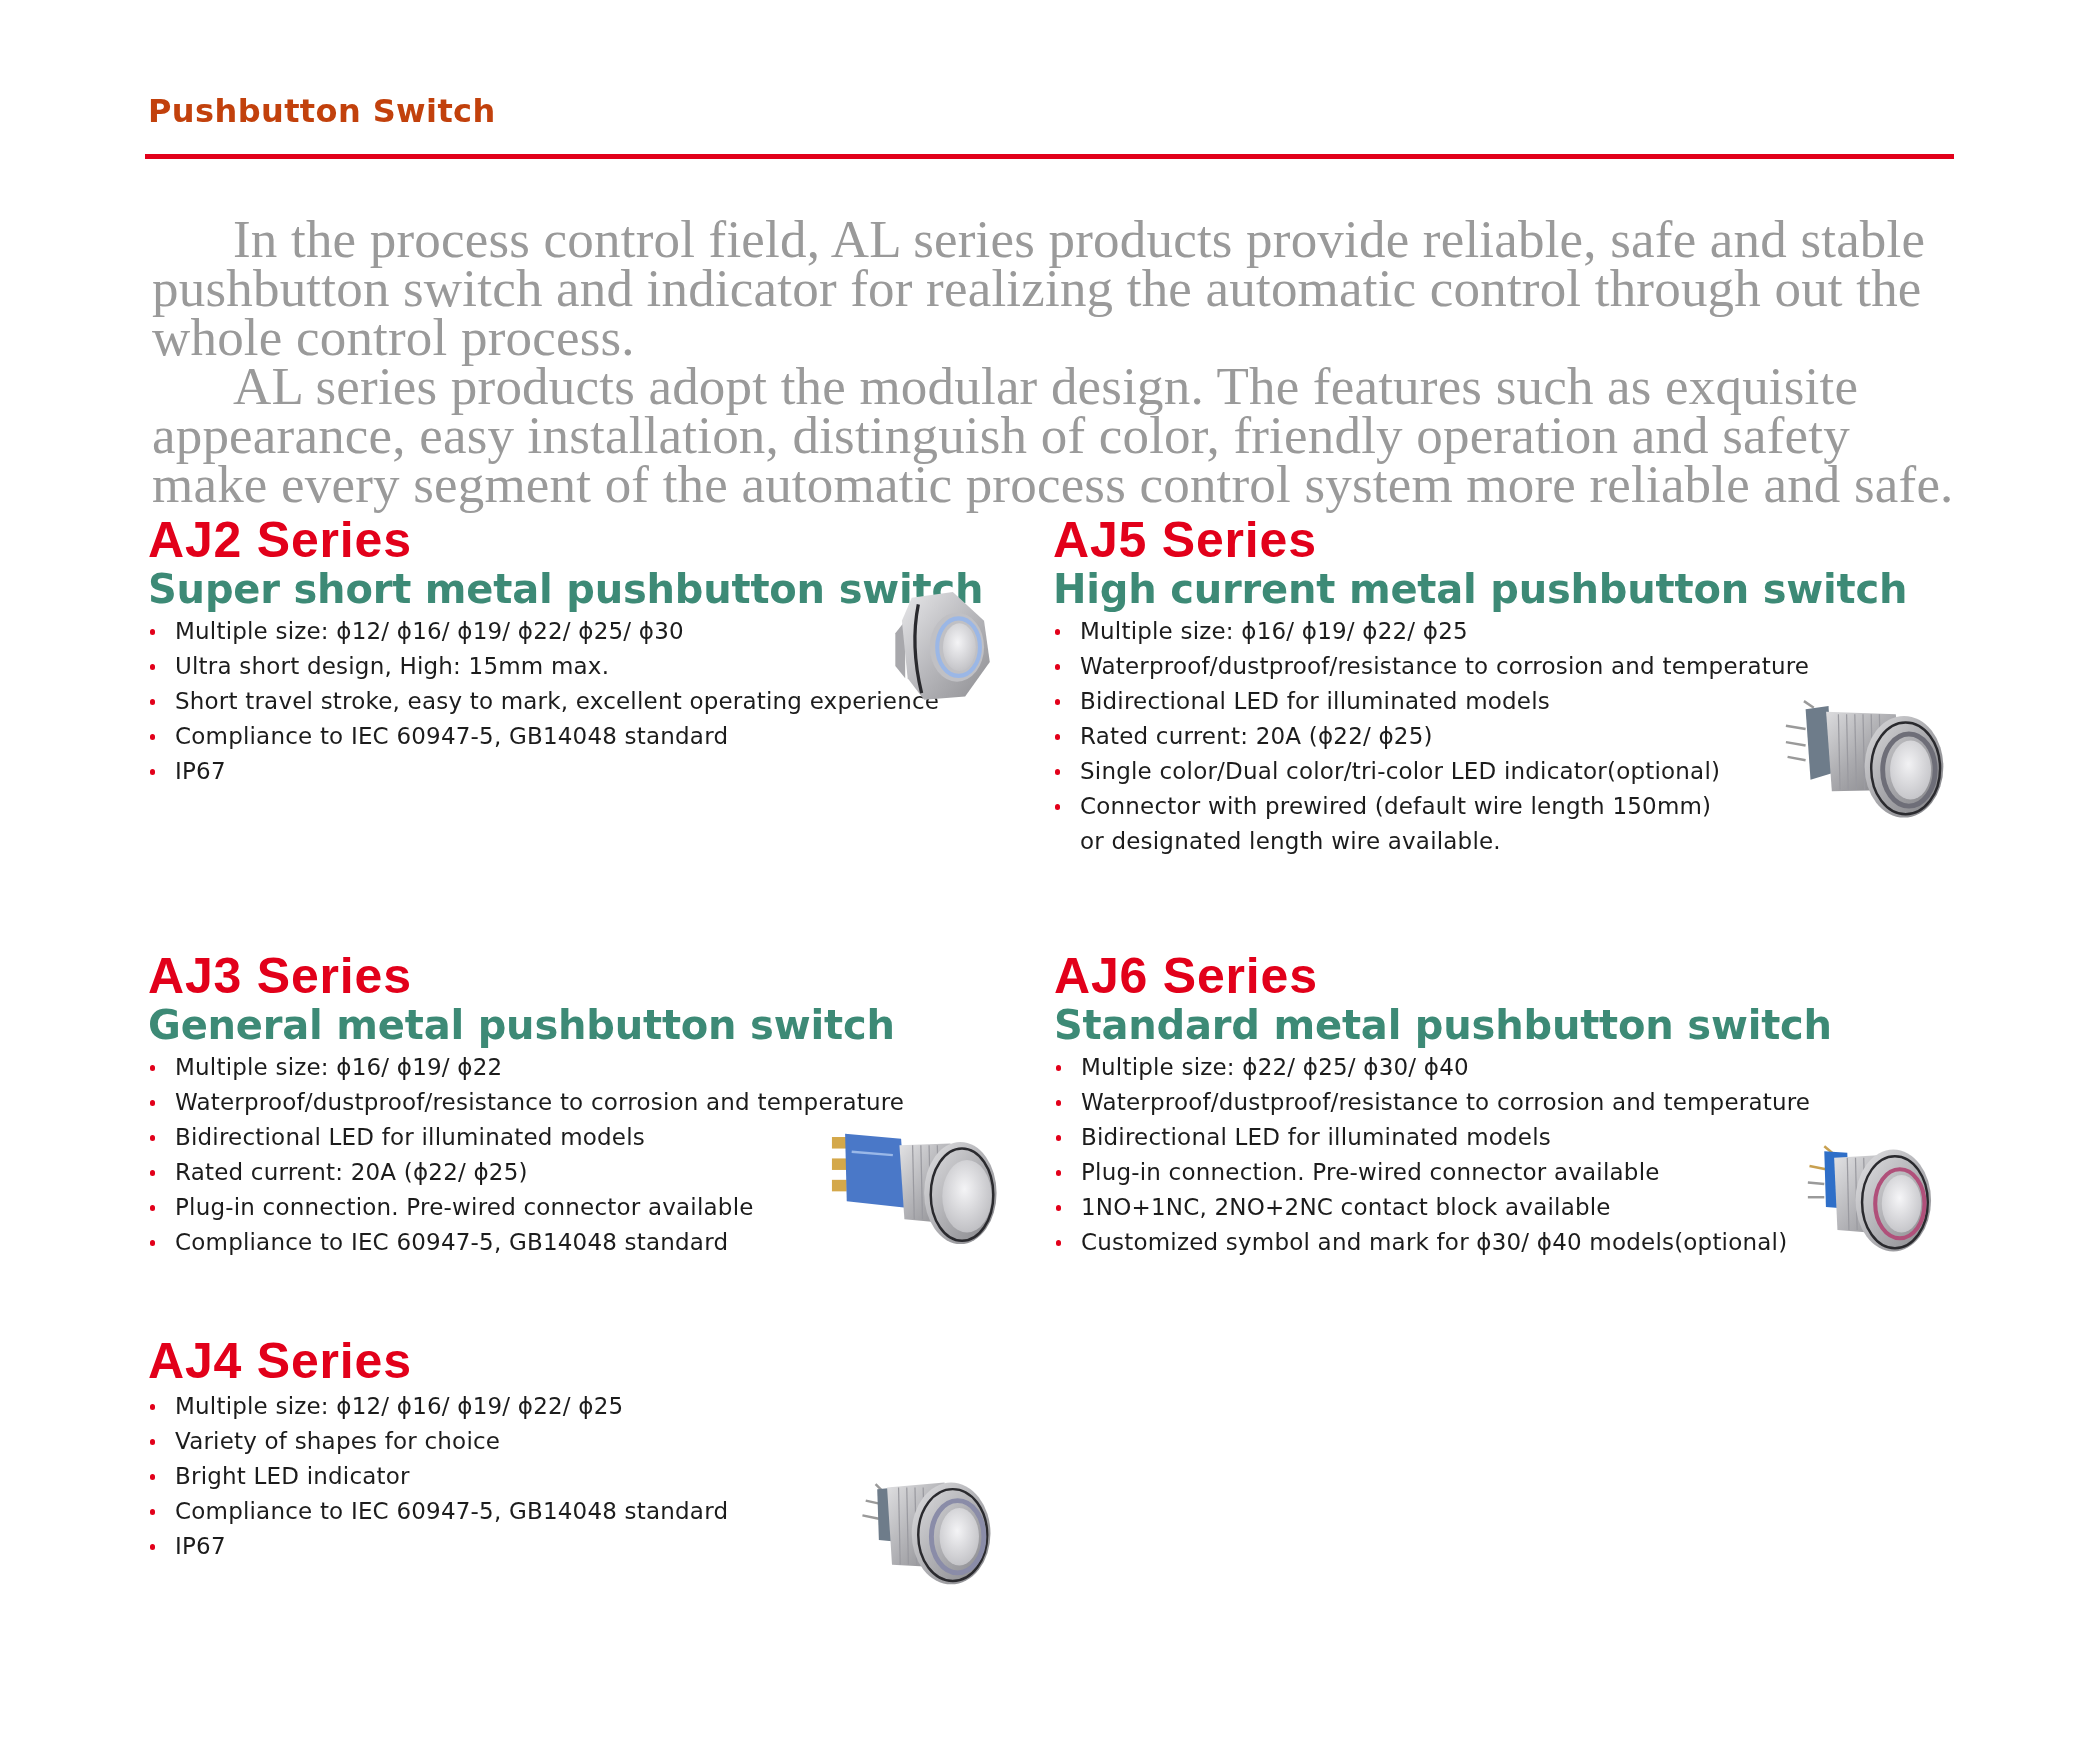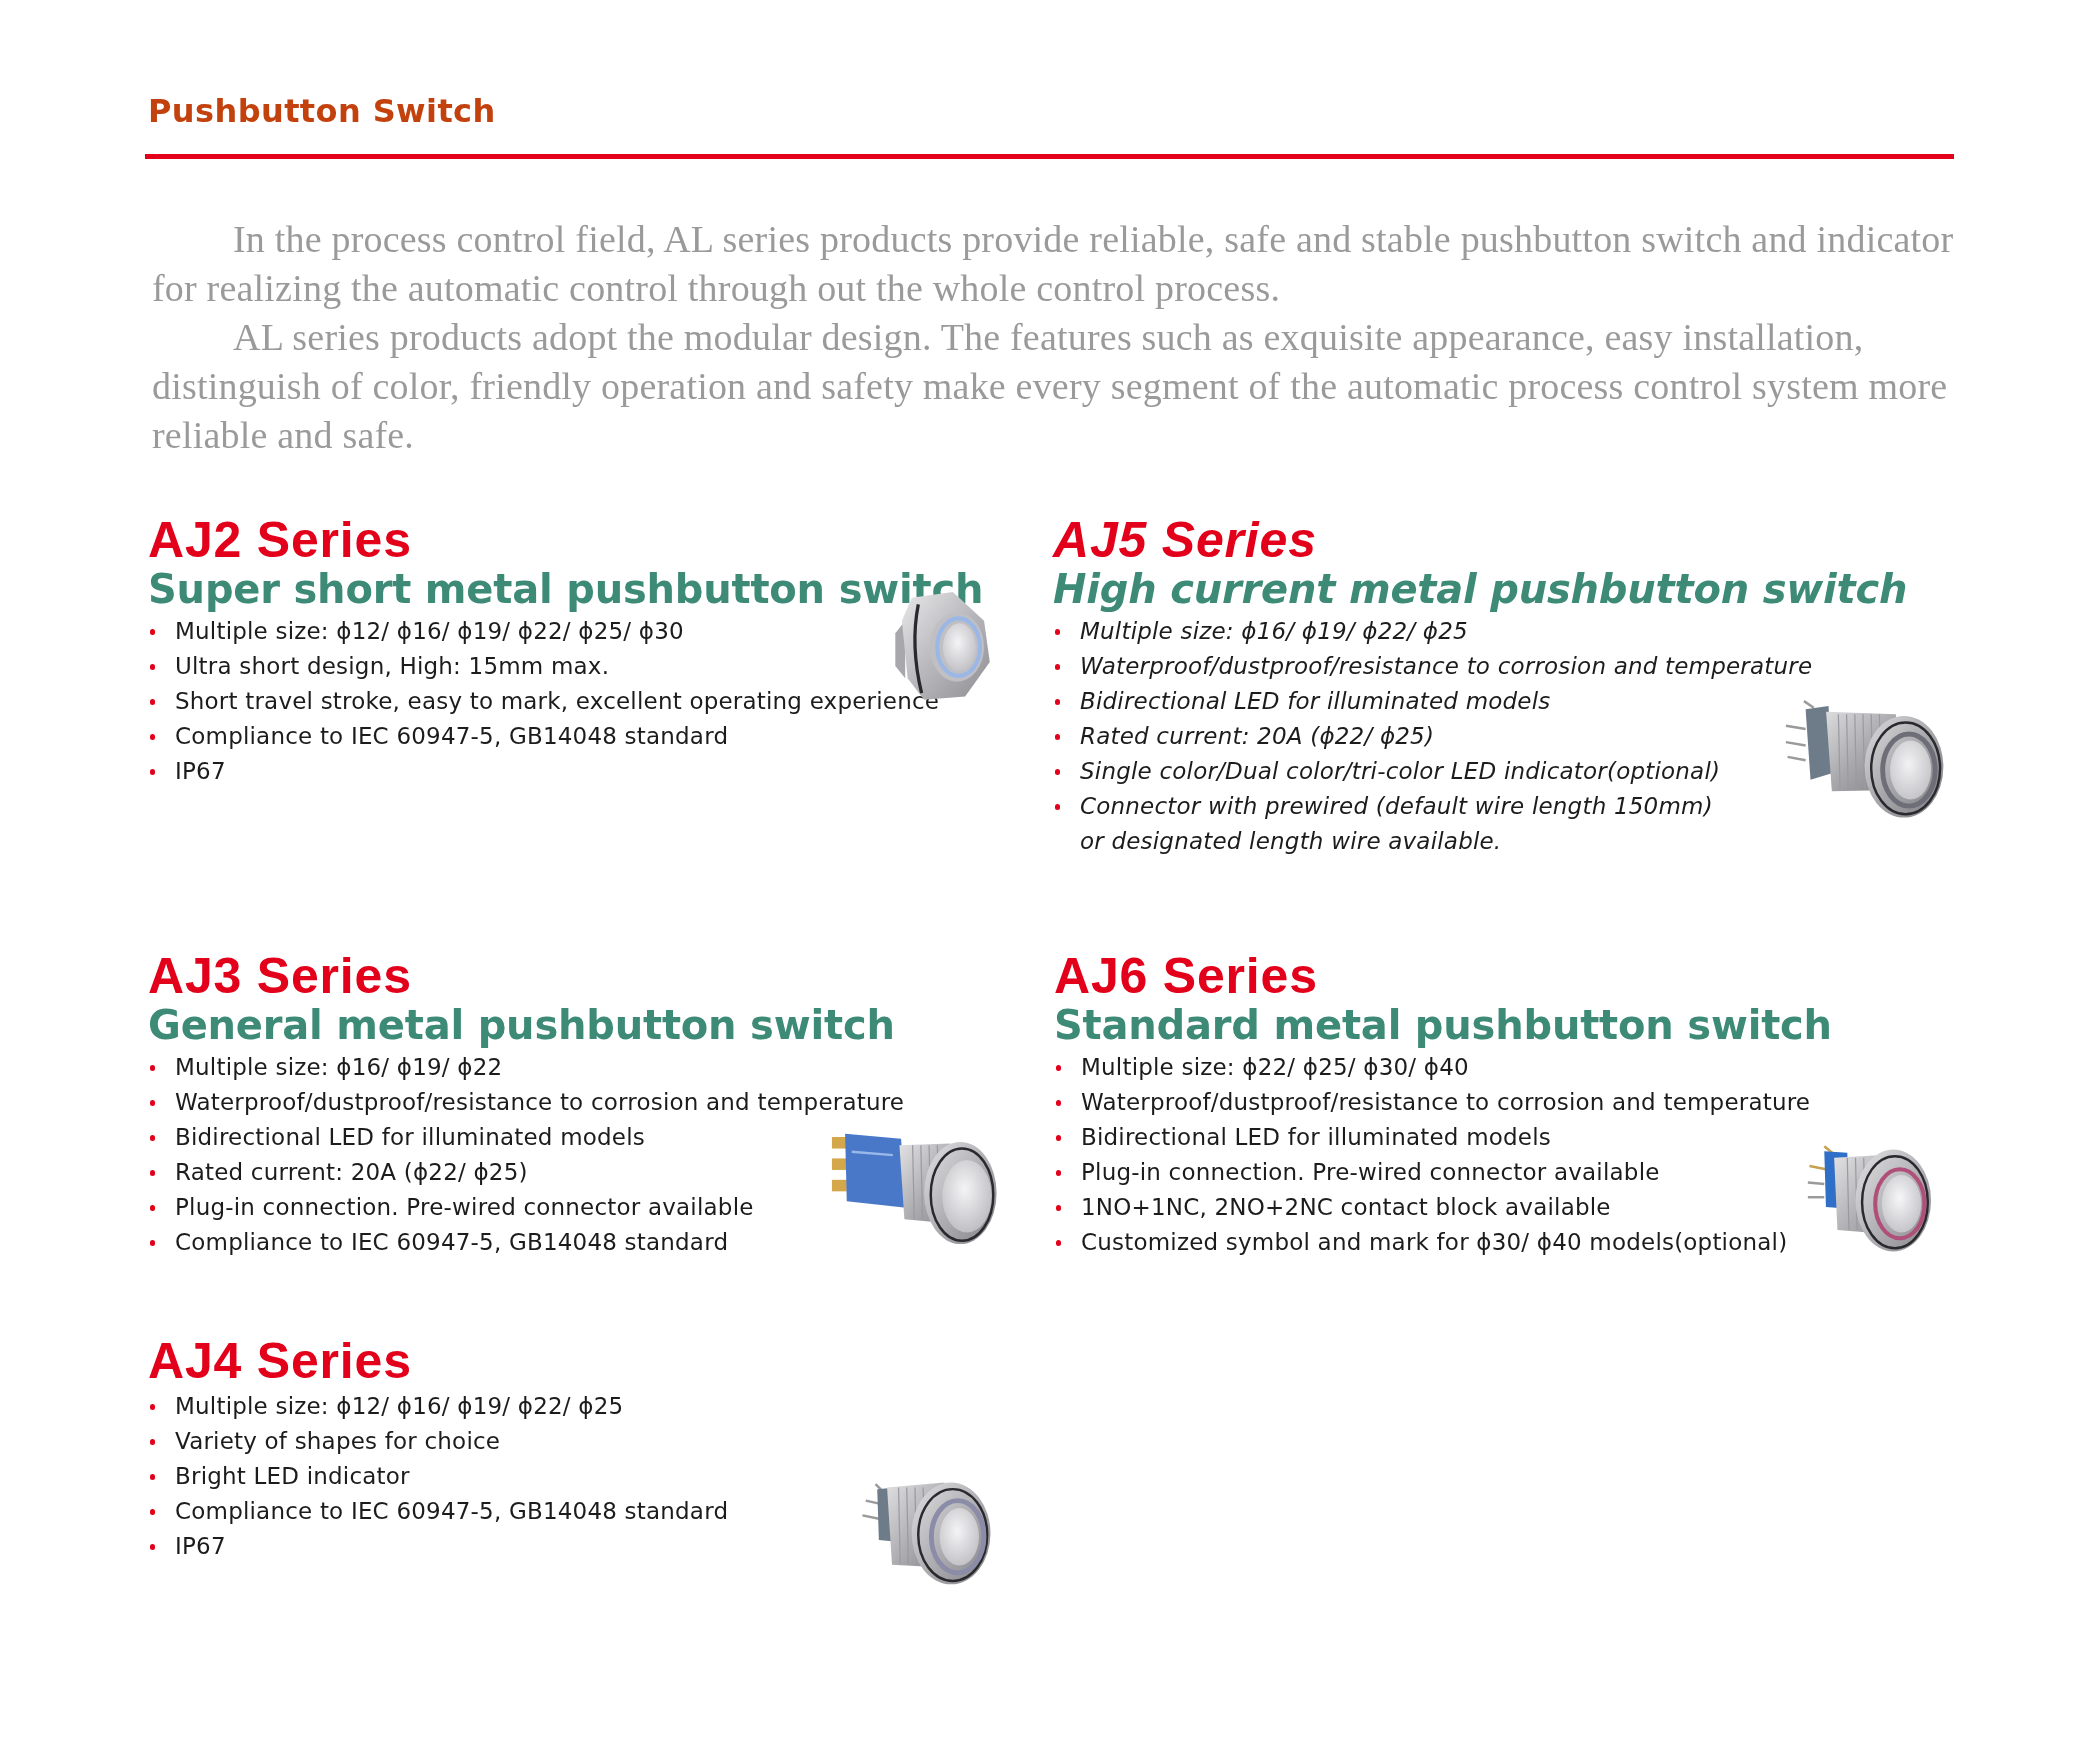--- a/index.html
+++ b/index.html
@@ -10,21 +10,21 @@
     font-family: "DejaVu Sans", sans-serif; font-weight: bold;
     font-size: 32px; color: #c2410c; letter-spacing: 0.4px; margin: 0;
   }
   .title-rule {
     position: absolute; left: 145px; top: 154px; width: 1809px; height: 5px;
     background: #e2001a;
   }
 
   .intro {
     position: absolute; left: 152px; top: 215px; width: 1826px;
-    font-family: "Liberation Serif", serif; font-size: 38px; line-height: 49px;
+    font-family: "Liberation Serif", serif; font-size: 53px; line-height: 49px;
     color: #9a9a9a; margin: 0; letter-spacing: 0.2px;
   }
   .intro p { margin: 0; text-indent: 81px; }
 
   .series { position: absolute; }
   .series-title {
     font-family: "Liberation Sans", sans-serif; font-weight: bold; font-size: 50px;
     color: #e2001a; margin: 0; line-height: 49px; letter-spacing: 0.8px;
   }
   .series-subtitle {
@@ -82,21 +82,21 @@
     </defs>
     <path d="M22 40 L10 55 L10 95 L22 110 Z" fill="#a8a8ac"></path>
     <path d="M30 12 L80 5 L118 40 L125 90 L95 132 L45 136 L25 110 L18 40 Z" fill="url(#g1)"></path>
     <path d="M38 20 Q28 70 42 128" stroke="#2a2a2e" stroke-width="4" fill="none"></path>
     <ellipse cx="85" cy="72" rx="33" ry="42" fill="#c0c0c4"></ellipse>
     <ellipse cx="87" cy="72" rx="26" ry="35" fill="none" stroke="#9bb7e6" stroke-width="5"></ellipse>
     <ellipse cx="88" cy="72" rx="20" ry="29" fill="url(#f1)"></ellipse>
   </svg>
 </div>
 
-<section class="series" style="left:1053px; top:516px;font-style:italic;">
+<section class="series" style="left:1053px; top:516px;">
   <h2 class="series-title">AJ5 Series</h2>
   <h3 class="series-subtitle">High current metal pushbutton switch</h3>
   <ul class="feature-list">
     <li><span class="bullet"></span><span>Multiple size: ϕ16/ ϕ19/ ϕ22/ ϕ25</span></li>
     <li><span class="bullet"></span><span>Waterproof/dustproof/resistance to corrosion and temperature</span></li>
     <li><span class="bullet"></span><span>Bidirectional LED for illuminated models</span></li>
     <li><span class="bullet"></span><span>Rated current: 20A (ϕ22/ ϕ25)</span></li>
     <li><span class="bullet"></span><span>Single color/Dual color/tri-color LED indicator(optional)</span></li>
     <li><span class="bullet"></span><span>Connector with prewired (default wire length 150mm)</span></li>
     <li class="cont"><span>or designated length wire available.</span></li>

